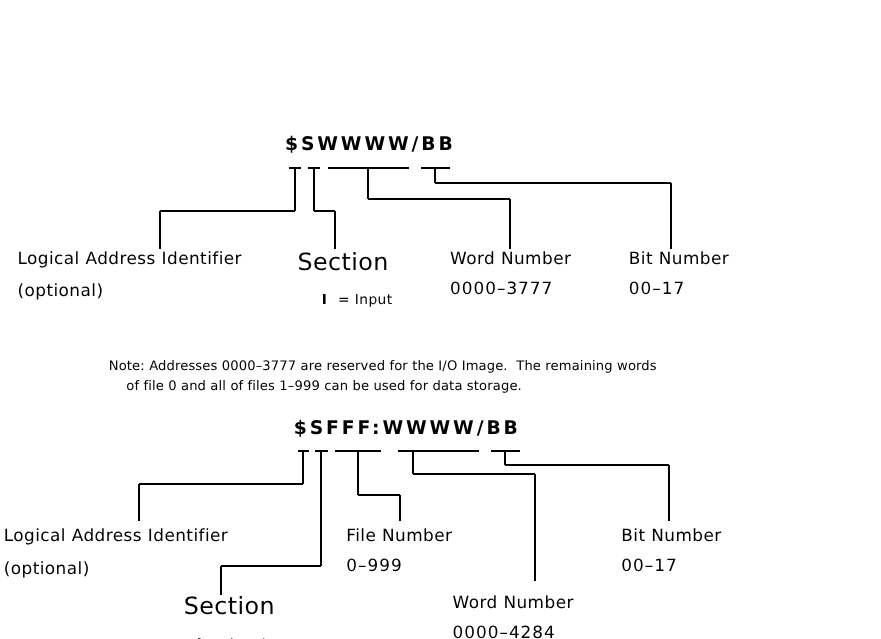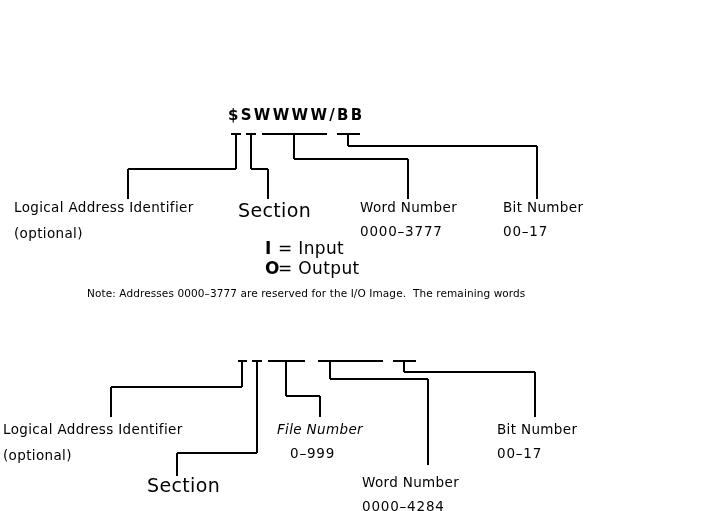--- a/index.html
+++ b/index.html
@@ -58,21 +58,21 @@
     font-size: 13.5px;
     font-weight: normal;
     letter-spacing: 0.8px;
   }
   
   .sec-title {
     font-size: 19px;
     letter-spacing: 0.35px;
   }
   .sec-row {
-    font-size: 17px;
+    font-size: 11px;
     letter-spacing: 0.35px;
   }
   .sec-key {
     font-weight: bold;
     display: inline-block;
     width: 13px;
   }
   
   .note {
     font-size: 10.5px;
@@ -160,38 +160,37 @@
 
   <div class="txt fmt" style="left:228px; top:84px;">$SWWWW/BB</div>
 
   <div class="txt label" style="left:14px; top:177px;">Logical Address Identifier</div>
   <div class="txt label" style="left:14px; top:203px;">(optional)</div>
 
   <div class="txt sec-title" style="left:238px; top:177px;">Section</div>
   <div class="txt sec-row" style="left:242px; top:199px;">
     <span class="sec-key">I</span><span>= Input</span>
   </div>
-  <div class="txt sec-row" style="left:242px; top:219px;">
-    <span class="sec-key">O</span><span>= Output</span>
-  </div>
 
   <div class="txt label" style="left:360px; top:177px;">Word Number</div>
   <div class="txt label-sub" style="left:360px; top:201px;text-align:right;">0000–3777</div>
 
   <div class="txt label" style="left:503px; top:177px;">Bit Number</div>
   <div class="txt label-sub" style="left:503px; top:201px;">00–17</div>
 
   <div class="txt note" style="left:87px; top:262px;">Note: Addresses 0000–3777 are reserved for the I/O Image.  The remaining words</div>
-
+  <div class="txt note" style="left:101px; top:278px;">of file 0 and all of files 1–999 can be used for data storage.</div>
+
+  <div class="txt fmt" style="left:235px; top:311px;">$SFFF:WWWW/BB</div>
 
   <div class="txt label" style="left:3px; top:399px;">Logical Address Identifier</div>
   <div class="txt label" style="left:3px; top:425px;">(optional)</div>
 
-  <div class="txt label" style="left:277px; top:399px;font-style:italic;">File Number</div>
-  <div class="txt label-sub" style="left:290px; top:423px;">0–999</div>
+  <div class="txt label" style="left:277px; top:399px;">File Number</div>
+  <div class="txt label-sub" style="left:277px; top:423px;">0–999</div>
 
   <div class="txt label" style="left:497px; top:399px;">Bit Number</div>
   <div class="txt label-sub" style="left:497px; top:423px;">00–17</div>
 
   <div class="txt label" style="left:362px; top:452px;">Word Number</div>
   <div class="txt label-sub" style="left:362px; top:476px;">0000–4284</div>
 
   <div class="txt sec-title" style="left:147px; top:452px;">Section</div>
   <div class="txt sec-row" style="left:142px; top:474px;">
     <span class="sec-key">I</span><span>= Input</span>

